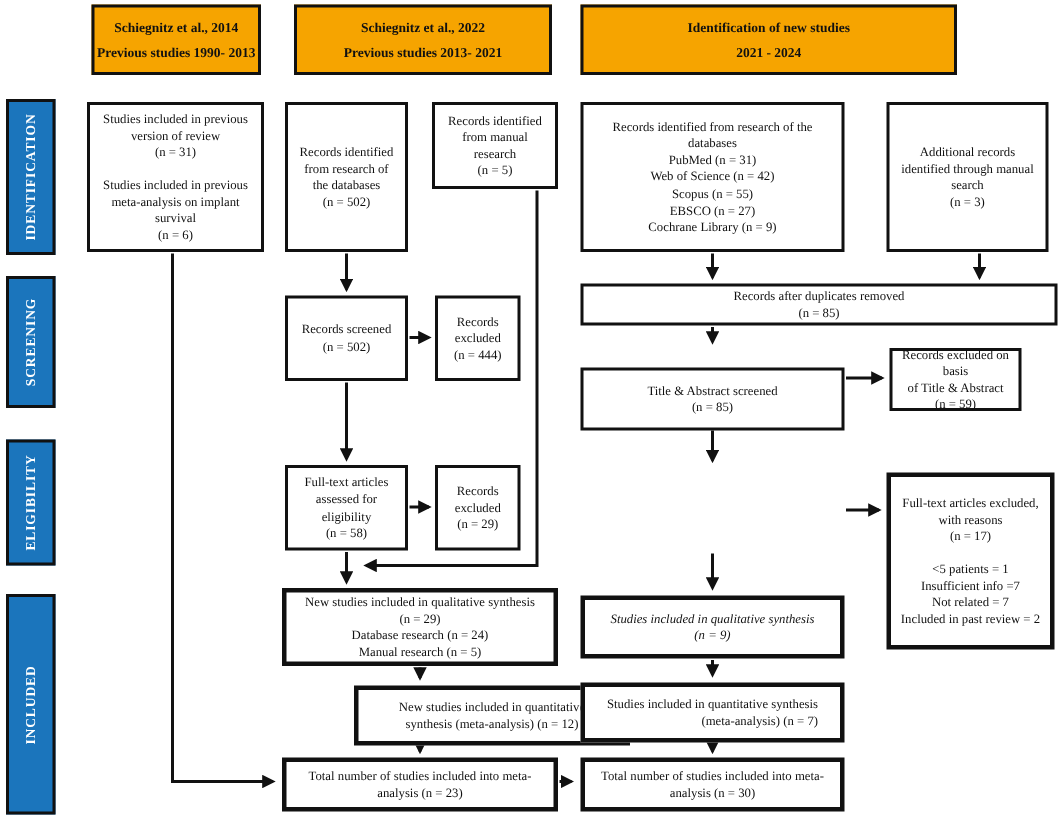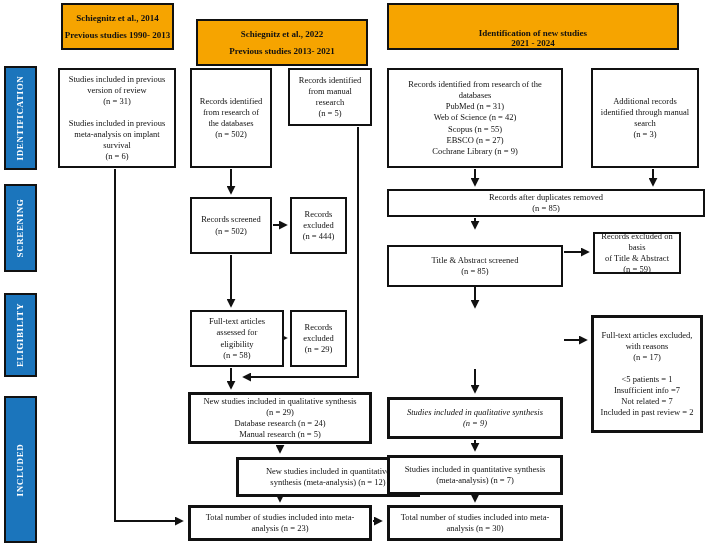--- a/index.html
+++ b/index.html
@@ -68,25 +68,25 @@
     <line x1="564" y1="340" x2="586" y2="340" marker-end="url(#arr)"></line>
     <line x1="475" y1="369" x2="475" y2="392" marker-end="url(#arr)"></line>
     <line x1="475" y1="440" x2="475" y2="450" marker-end="url(#arr)"></line>
     <line x1="475" y1="496" x2="475" y2="501" marker-end="url(#arr)"></line>
   </svg>
 
   <div class="header" style="left:61px;top:3px;width:113px;height:47px;">
     <span>Schiegnitz et al., 2014</span>
     <span>Previous studies 1990- 2013</span>
   </div>
-  <div class="header" style="left:196px;top:19px;width:172px;height:47px;">
+  <div class="header" style="left:196px;top:3px;width:172px;height:47px;">
     <span>Schiegnitz et al., 2022</span>
     <span>Previous studies 2013- 2021</span>
   </div>
-  <div class="header" style="left:387px;top:3px;width:292px;height:47px;justify-content:flex-end;">
+  <div class="header" style="left:387px;top:3px;width:251px;height:47px;">
     <span>Identification of new studies</span>
     <span>2021 - 2024</span>
   </div>
 
   <div class="stage" style="left:4px;top:66px;width:33px;height:104px;">
     <span>IDENTIFICATION</span>
   </div>
   <div class="stage" style="left:4px;top:184px;width:33px;height:88px;">
     <span>SCREENING</span>
   </div>
@@ -112,21 +112,21 @@
 (n = 502)</div>
   <div class="node" style="left:288px;top:68px;width:84px;height:58px;">Records identified
 from manual
 research
 (n = 5)</div>
   <div class="node" style="left:190px;top:197px;width:82px;height:57px;">Records screened
 (n = 502)</div>
   <div class="node" style="left:290px;top:197px;width:57px;height:57px;">Records
 excluded
 (n = 444)</div>
-  <div class="node" style="left:190px;top:310px;width:94px;height:57px;">Full-text articles
+  <div class="node" style="left:190px;top:310px;width:82px;height:57px;">Full-text articles
 assessed for
 eligibility
 (n = 58)</div>
   <div class="node" style="left:290px;top:310px;width:57px;height:57px;">Records
 excluded
 (n = 29)</div>
   <div class="node bold-border" style="left:188px;top:392px;width:184px;height:52px;">New studies included in qualitative synthesis
 (n = 29)
 Database research (n = 24)
 Manual research (n = 5)</div>
@@ -156,18 +156,18 @@
   <div class="node bold-border" style="left:591px;top:315px;width:112px;height:118px;">Full-text articles excluded,
 with reasons
 (n = 17)
 
 &lt;5 patients = 1
 Insufficient info =7
 Not related = 7
 Included in past review = 2</div>
   <div class="node bold-border" style="left:387px;top:397px;width:176px;height:42px;font-style:italic;">Studies included in qualitative synthesis
 (n = 9)</div>
-  <div class="node bold-border" style="left:387px;top:455px;width:176px;height:40px;">Studies included in quantitative synthesis
+  <div class="node bold-border" style="left:387px;top:455px;width:176px;height:40px;text-align:right;">Studies included in quantitative synthesis
 (meta-analysis) (n = 7)</div>
   <div class="node bold-border" style="left:387px;top:505px;width:176px;height:36px;">Total number of studies included into meta-
 analysis (n = 30)</div>
 
 </div>
 
 </body></html>

